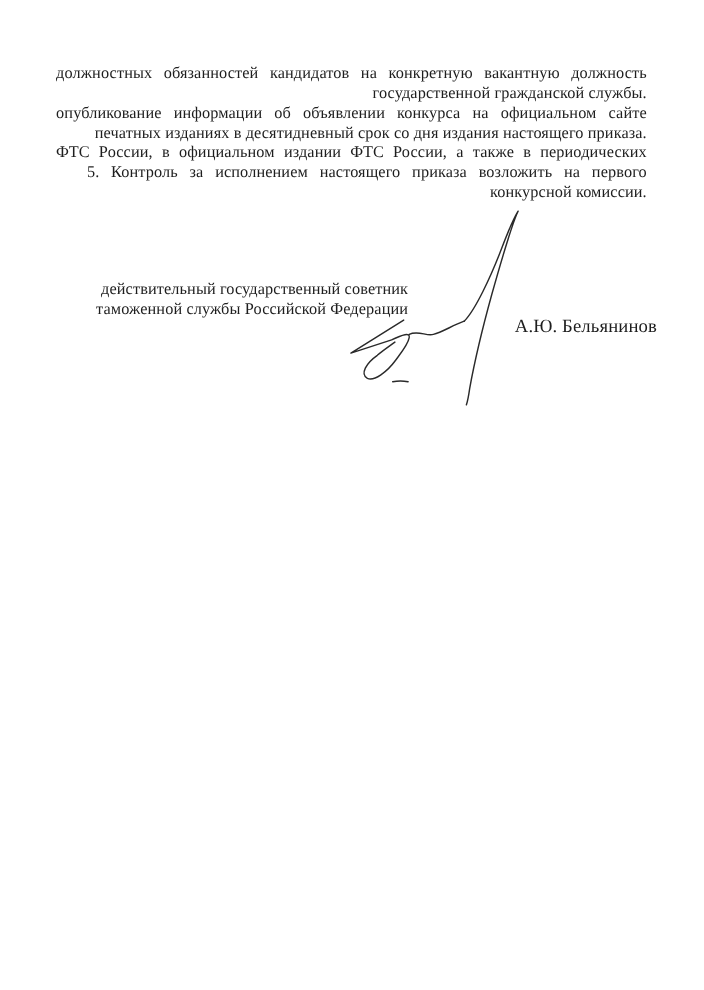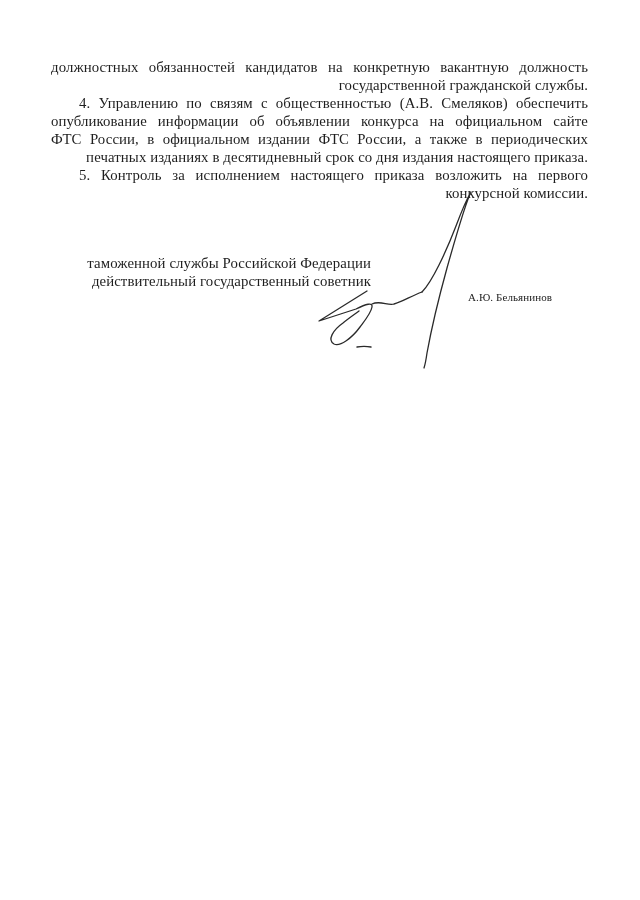--- a/index.html
+++ b/index.html
@@ -45,21 +45,21 @@
     left: 51px;
     top: 254px;
     width: 320px;
   }
   .sig-name {
     position: absolute;
     left: 468px;
     top: 288px;
     height: 18px;
     line-height: 18px;
-    font-size: 11px;
+    font-size: 17px;
     letter-spacing: 0.1px;
     white-space: nowrap;
   }
   .signature-svg {
     position: absolute;
     left: 0;
     top: 0;
     width: 640px;
     height: 900px;
     pointer-events: none;
@@ -78,36 +78,35 @@
 <div class="page">
 
   <div class="text-block">
 
     <div>
       <div class="line jline">должностных обязанностей кандидатов на конкретную вакантную должность</div>
       <div class="line lline">государственной гражданской службы.</div>
     </div>
 
     <div>
-      <div class="line jline indent">4. Управлению по связям с общественностью (А.В. Смеляков) обеспечить</div>
       <div class="line jline">опубликование информации об объявлении конкурса на официальном сайте</div>
+      <div class="line lline">печатных изданиях в десятидневный срок со дня издания настоящего приказа.</div>
       <div class="line jline">ФТС России, в официальном издании ФТС России, а также в периодических</div>
-      <div class="line lline">печатных изданиях в десятидневный срок со дня издания настоящего приказа.</div>
     </div>
 
     <div>
       <div class="line jline indent">5. Контроль за исполнением настоящего приказа возложить на первого</div>
       <div class="line lline">конкурсной комиссии.</div>
     </div>
 
   </div>
 
   <div class="sig-titles">
+    <div class="line lline">действительный государственный советник</div>
     <div class="line lline">таможенной службы Российской Федерации</div>
-    <div class="line lline">действительный государственный советник</div>
   </div>
 
   <div class="sig-name">А.Ю. Бельянинов</div>
 
   <svg class="signature-svg" viewBox="0 0 640 900" xmlns="http://www.w3.org/2000/svg">
 
     <path d="M 367 291 L 319 321 L 356 309 C 366 304, 373 302, 372 307 C 371 313, 366 319, 360 327 C 352 338, 340 347, 334 344 C 327 340, 333 330, 343 323 C 349 318, 355 314, 359 311"></path>
 
     <path d="M 357 347 C 362 346, 366 346, 371 347"></path>
 

